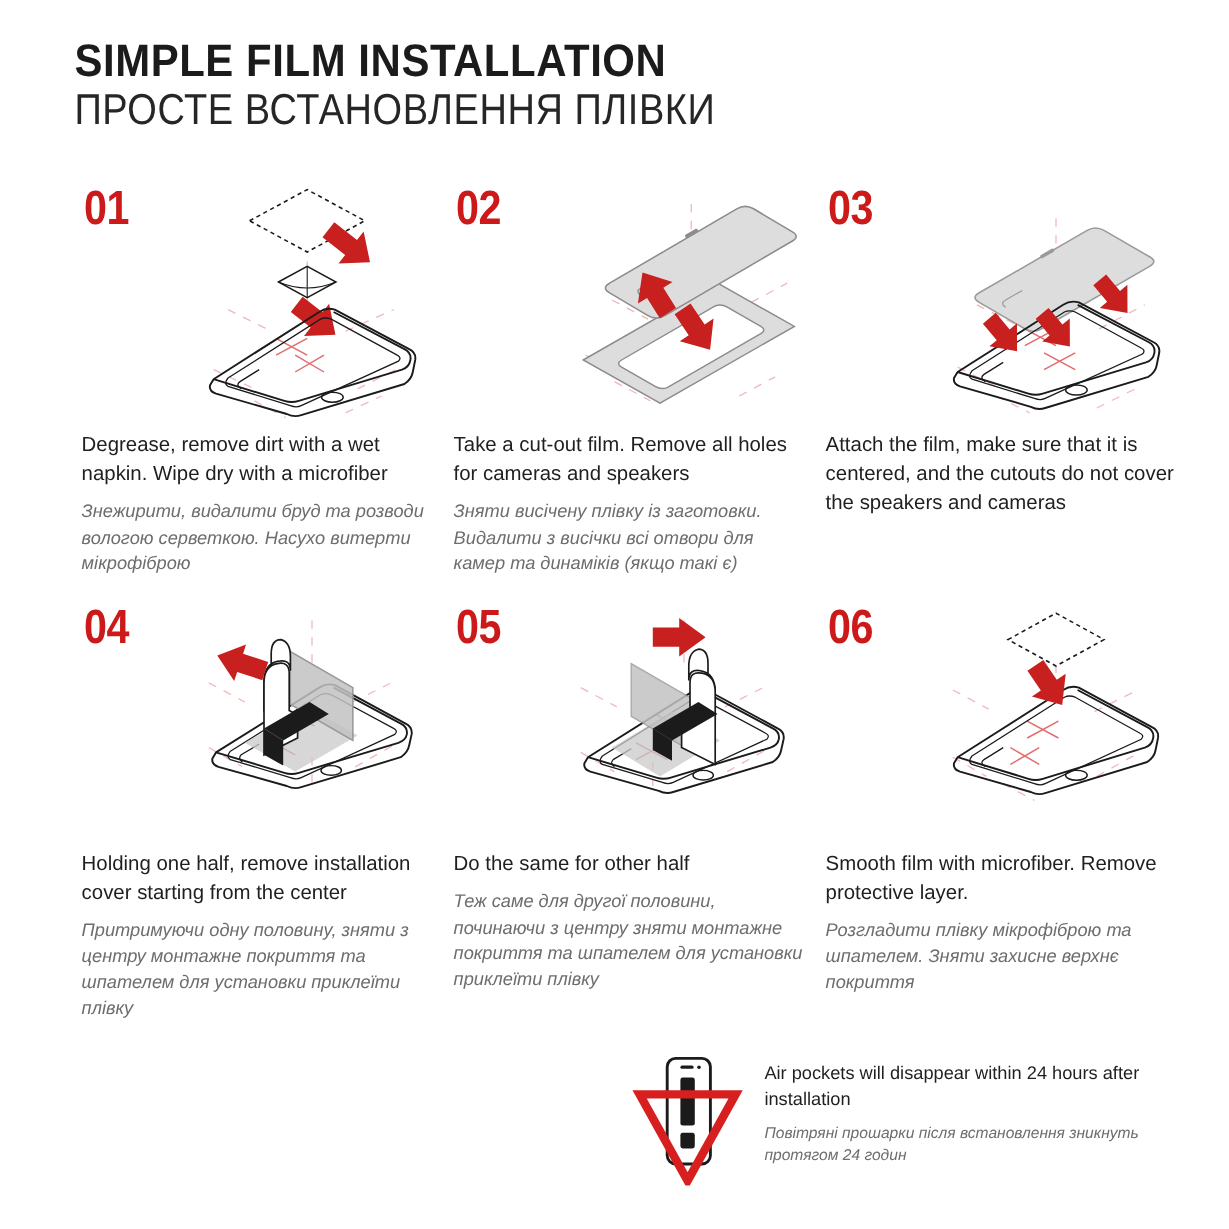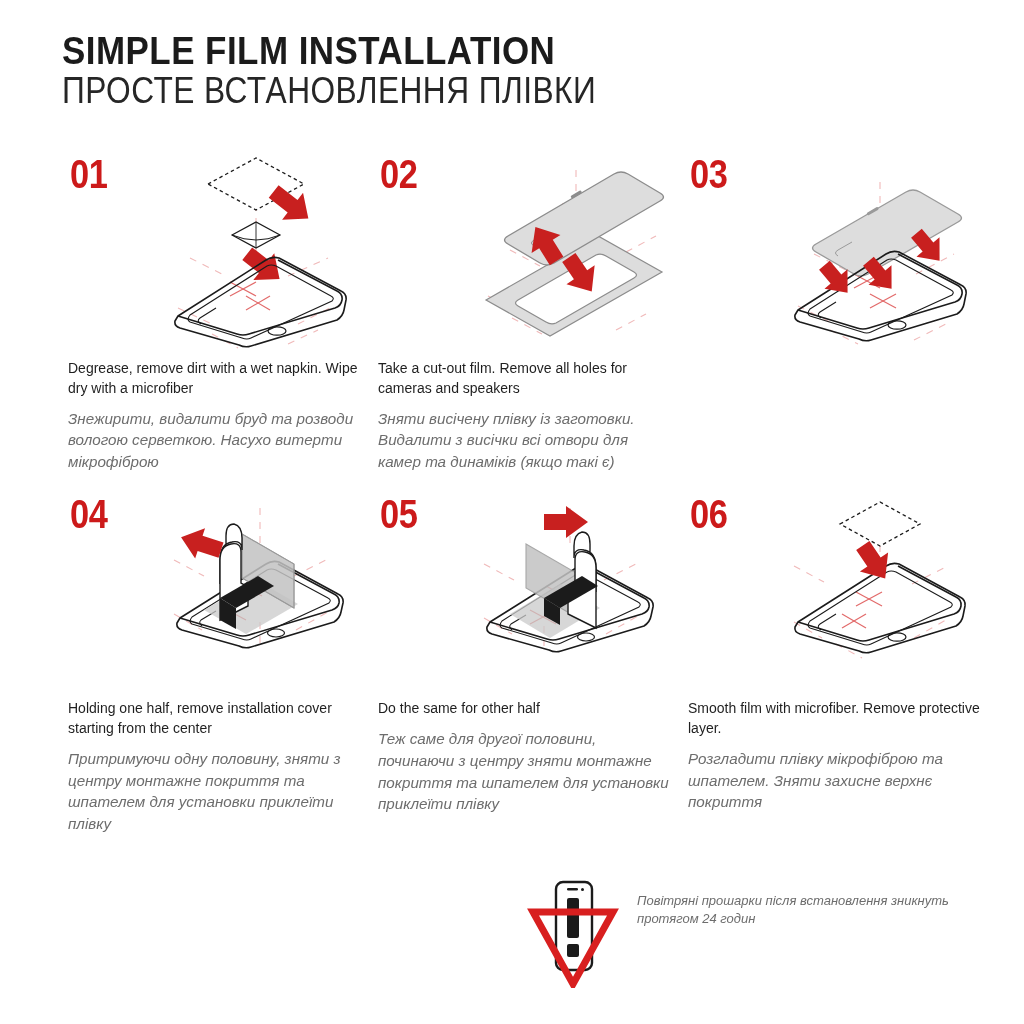--- a/index.html
+++ b/index.html
@@ -52,21 +52,21 @@
     font-family:"Liberation Sans Narrow","Liberation Sans",sans-serif;
     font-weight:700;font-size:40px;color:#cc1a1a;
     letter-spacing:-0.5px;
     transform:scaleX(0.86);transform-origin:left top;
   }
   .illo{position:absolute;left:70px;top:0;width:240px;height:205px;}
   .illo svg{display:block;}
 
   .txt{width:292px;padding-top:6px;}
   .txt-en{
-    font-size:14px;color:#1f1f1f;line-height:1.42;font-weight:400;
+    font-size:17px;color:#1f1f1f;line-height:1.42;font-weight:400;
   }
   .txt-ua{
     font-size:15.2px;color:#6d6d6d;line-height:1.42;font-style:italic;
     margin-top:9px;
   }
   .row2{margin-top:16px;}
 
   
   .warn{
     position:absolute;left:525px;top:876px;width:460px;
@@ -219,20 +219,21 @@
               </g>
               <ellipse cx="139" cy="177" rx="9" ry="4.2" fill="none" stroke="#1b1b1b" stroke-width="1.2"></ellipse>
 
               <path d="M60 124 L78 124 L78 116 L96 131 L78 146 L78 138 L60 138 Z" fill="#c8201f" transform="rotate(50 78 131)"></path>
               <path d="M104 120 L122 120 L122 112 L140 127 L122 142 L122 134 L104 134 Z" fill="#c8201f" transform="rotate(50 122 127)"></path>
               <path d="M152 92 L170 92 L170 84 L188 99 L170 114 L170 106 L152 106 Z" fill="#c8201f" transform="rotate(50 170 99)"></path>
             </svg>
           </div>
         </div>
         <div class="txt">
+          <div class="txt-en">Attach the film, make sure that it is centered, and the cutouts do not cover the speakers and cameras</div>
         </div>
       </div>
     </div>
 
     <div class="row row2">
 
       <div class="cell c1">
         <div class="illo-wrap">
           <div class="num">04</div>
           <div class="illo">
@@ -382,17 +383,18 @@
       <svg viewBox="0 0 96 112" width="96" height="112">
         <rect x="31" y="6" width="36" height="88" rx="7" ry="7" fill="#ffffff" stroke="#1b1b1b" stroke-width="2.4"></rect>
         <rect x="42" y="12" width="11" height="2.6" rx="1.3" fill="#1b1b1b"></rect>
         <circle cx="57.5" cy="13.4" r="1.5" fill="#1b1b1b"></circle>
         <rect x="42" y="22" width="12" height="40" rx="2" fill="#1b1b1b"></rect>
         <rect x="42" y="68" width="12" height="13" rx="2" fill="#1b1b1b"></rect>
         <path d="M8 36 L88 36 L48 108 Z" fill="none" stroke="#d81f1f" stroke-width="7" stroke-linejoin="miter"></path>
       </svg>
     </div>
     <div class="warn-text">
+      <div class="warn-en">Air pockets will disappear within 24 hours after installation</div>
       <div class="warn-ua">Повітряні прошарки після встановлення зникнуть протягом 24 годин</div>
     </div>
   </div>
 
 </div>
 
 </body></html>

